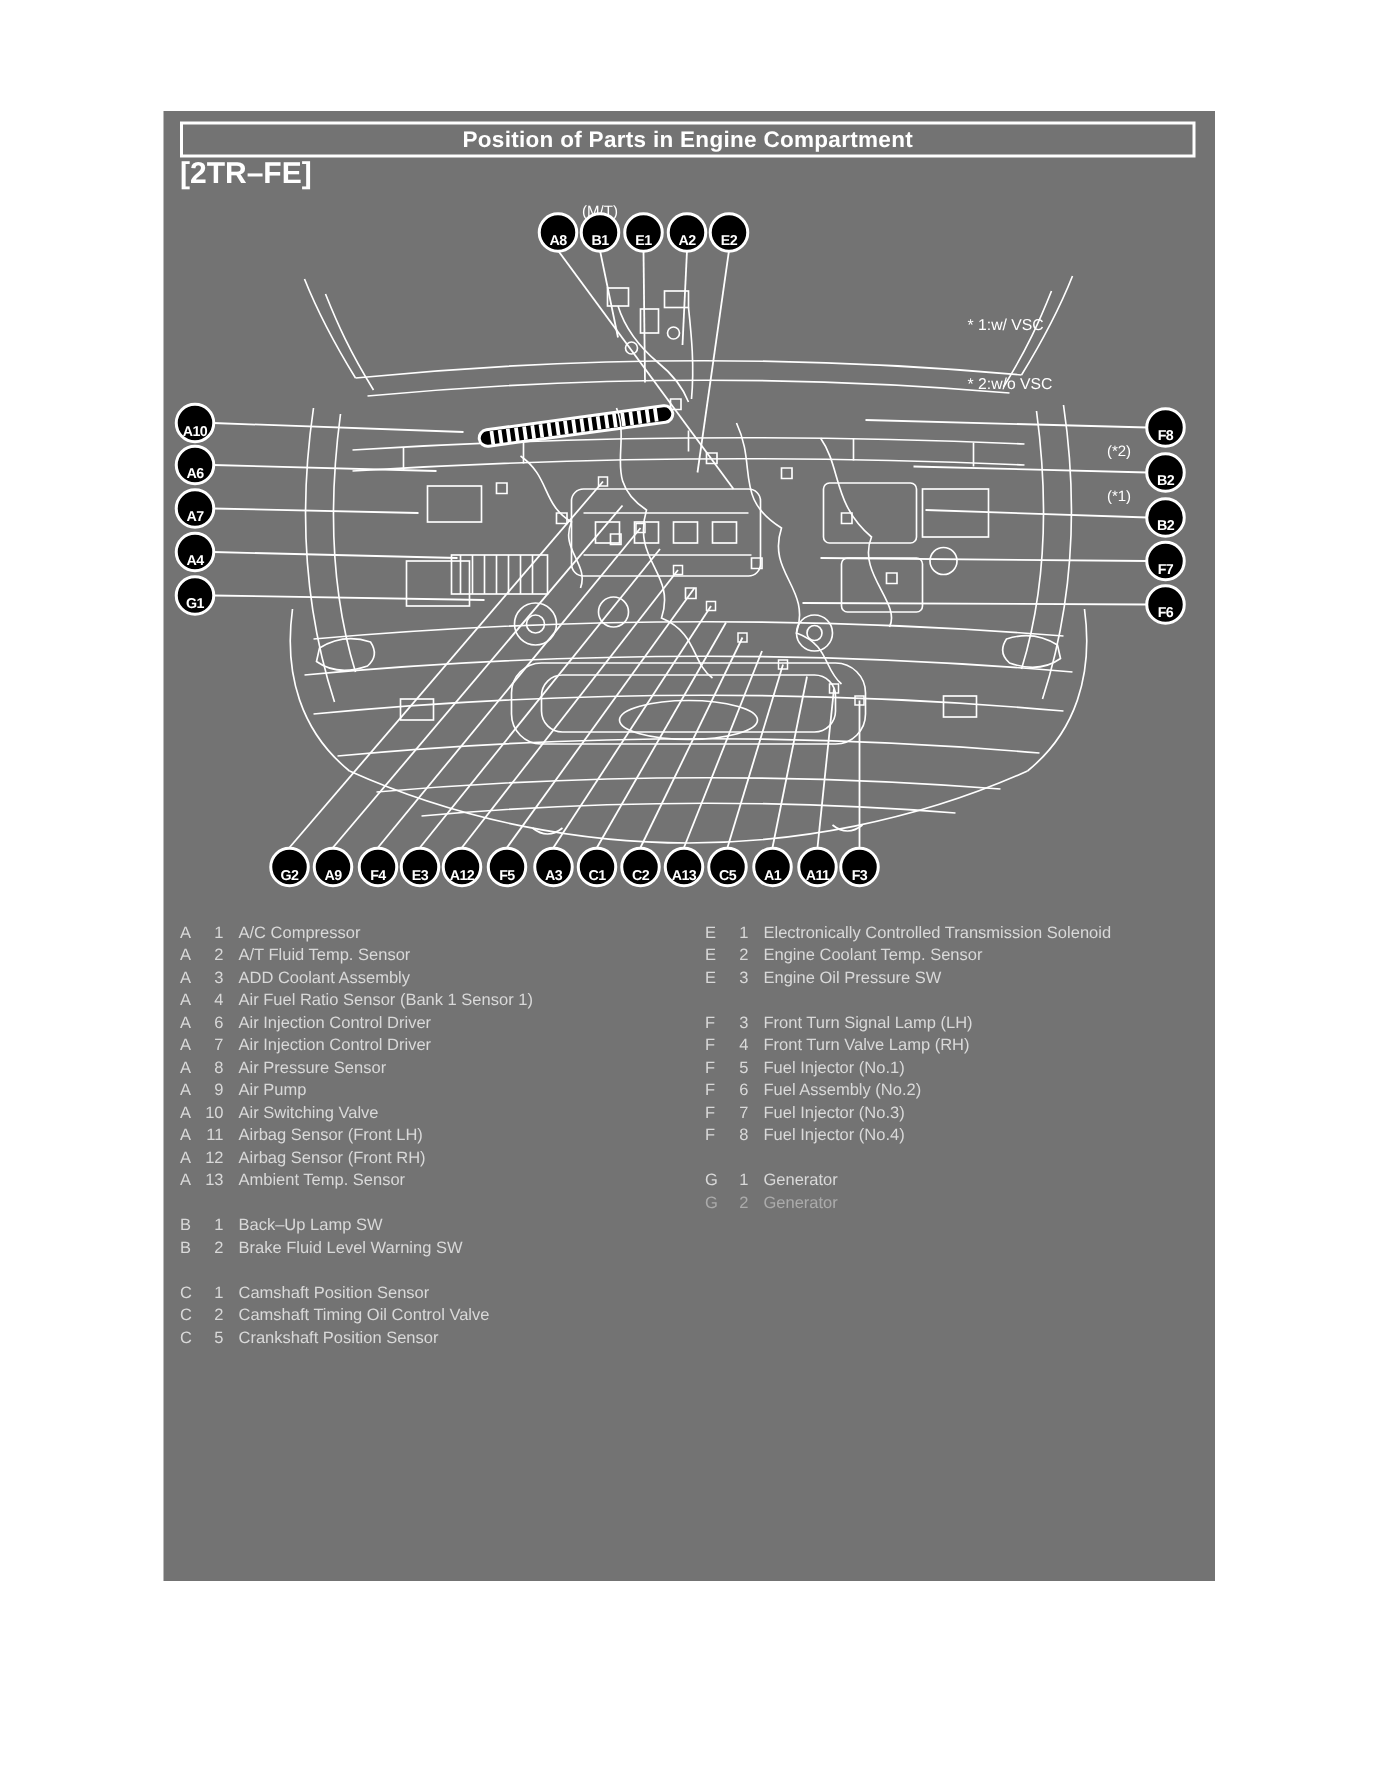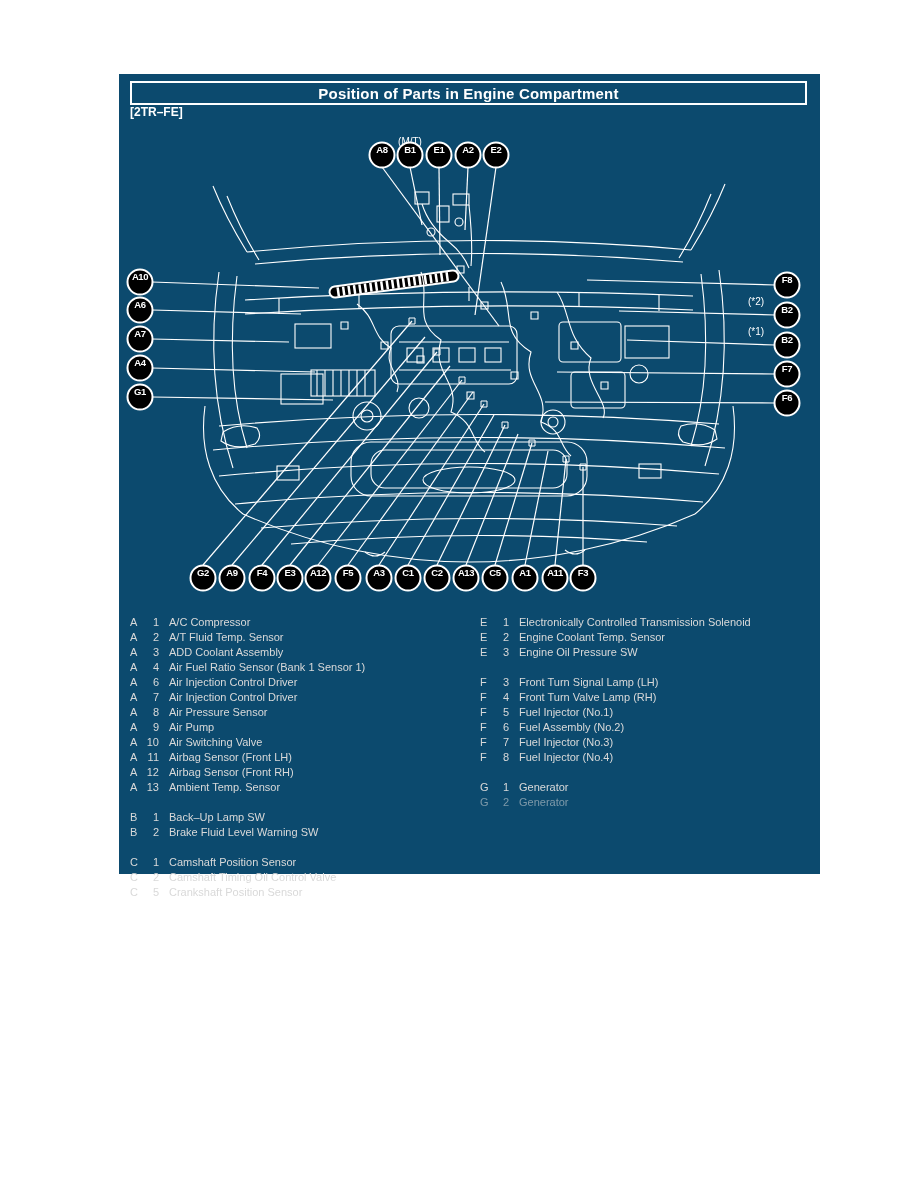--- a/index.html
+++ b/index.html
@@ -1,25 +1,25 @@
 <!DOCTYPE html>
 <html><head>
 <meta charset="utf-8">
 <style>
   html,body{margin:0;padding:0;background:#fff;}
   .page{position:relative;width:918px;height:1188px;background:#fff;overflow:hidden;
         font-family:"Liberation Sans",sans-serif;}
-  .panel{position:absolute;left:119px;top:74px;width:701px;height:800px;background:#0c4a6e;}
+  .panel{position:absolute;left:109px;top:74px;width:701px;height:980px;background:#737373;}
   .title-box{position:absolute;left:11px;top:7px;width:673px;height:20px;border:2px solid #fff;
              display:flex;align-items:center;justify-content:center;}
   .title-box span{color:#fff;font-weight:bold;font-size:15px;letter-spacing:.2px;}
-  .engine-code{position:absolute;left:11px;top:31px;color:#fff;font-weight:bold;font-size:12px;}
+  .engine-code{position:absolute;left:11px;top:31px;color:#fff;font-weight:bold;font-size:20px;}
   .diagram{position:absolute;left:0;top:0;width:701px;height:846px;}
   .co{position:absolute;width:23px;height:23px;border:2px solid #fff;border-radius:50%;
-      background:#000;transform:translate(-50%,-50%);display:flex;align-items:flex-start;justify-content:center;}
+      background:#000;transform:translate(-50%,-50%);display:flex;align-items:flex-end;justify-content:center;}
   .co span{color:#fff;font-weight:bold;font-size:9.5px;letter-spacing:-0.4px;white-space:nowrap;}
   .mini{position:absolute;transform:translate(-50%,0);color:#fff;font-size:10px;white-space:nowrap;}
   .vsc{position:absolute;left:536px;top:111px;color:#fff;font-size:10.5px;line-height:13px;white-space:pre;}
   .legend{position:absolute;top:541px;color:#d9d9d9;font-size:11px;}
   .legend.lft{left:11px;width:340px;}
   .legend.rgt{left:361px;width:330px;}
   .lgroup{margin-bottom:15px;}
   .lrow{display:flex;height:15px;line-height:15px;}
   .lrow .ltr{width:13px;}
   .lrow .num{width:16px;text-align:right;}
@@ -152,20 +152,24 @@
         <line x1="464" y1="491" x2="464" y2="393"></line>
       </g>
       <g stroke="#fff" fill="none" stroke-width="1">
         <path d="M290,244 h6 v6 h-6 z M315,275 h6 v6 h-6 z M340,303 h6 v6 h-6 z M362,327 h6 v6 h-6 z M383,348 h6 v6 h-6 z M410,366 h6 v6 h-6 z M444,382 h6 v6 h-6 z M461,390 h6 v6 h-6 z"></path>
       </g>
     </svg>
 
     <div class="mini" style="left:291px;top:62px">(M/T)</div>
     <div class="mini" style="left:637px;top:222px">(*2)</div>
     <div class="mini" style="left:637px;top:252px">(*1)</div>
+    <div class="vsc">
+      <div>* 1:w/ VSC</div>
+      <div>* 2:w/o VSC</div>
+    </div>
 
     <div class="co" style="left:263px;top:81px">
         <span>A8</span>
       </div>
     <div class="co" style="left:291px;top:81px">
         <span>B1</span>
       </div>
     <div class="co" style="left:320px;top:81px">
         <span>E1</span>
       </div>

